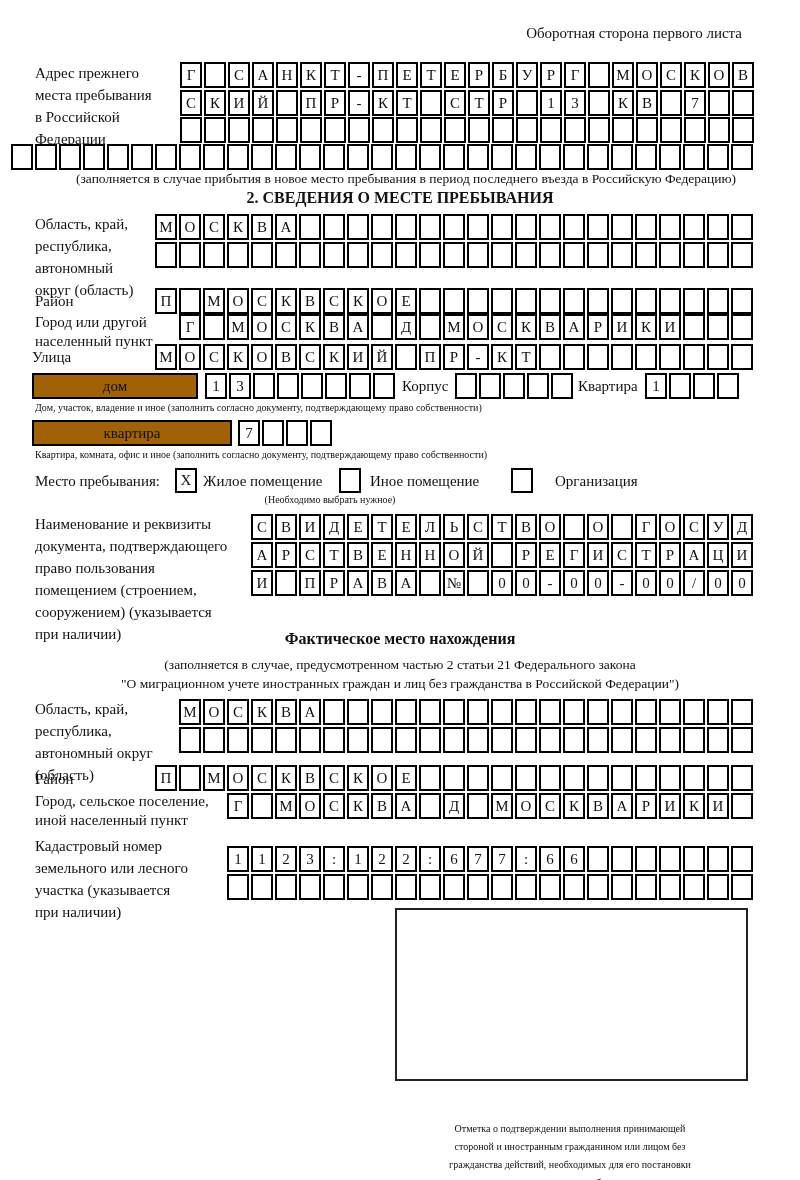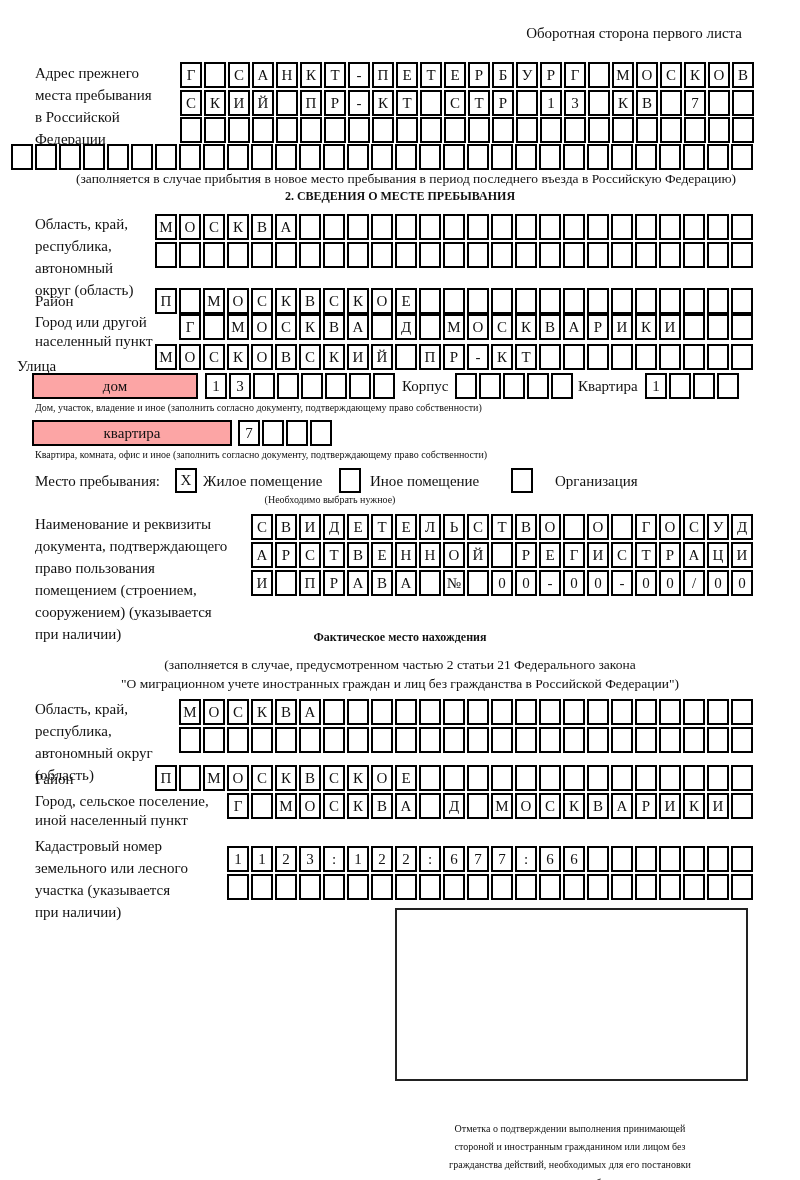--- a/index.html
+++ b/index.html
@@ -1,28 +1,28 @@
 <!DOCTYPE html>
 <html><head>
 <meta charset="utf-8">
 <style>
   html,body{margin:0;padding:0;background:#fff;}
   #form{position:relative;width:800px;height:1180px;background:#fff;color:#111;
         font-family:"Liberation Serif","DejaVu Serif",serif;overflow:hidden;}
   .abs{position:absolute;}
   .lbl{font-size:15px;line-height:22px;color:#111;}
   .cap{font-size:10px;color:#111;}
-  .hd{font-size:12px;font-weight:bold;text-align:center;width:800px;}
+  .hd{font-size:16px;font-weight:bold;text-align:center;width:800px;}
   .note{font-size:13.5px;text-align:center;width:800px;}
   .cr{display:flex;position:absolute;}
   .cell{box-sizing:border-box;width:22px;height:26px;margin-right:2px;border:2px solid #000;
         font-size:15px;line-height:22px;text-align:center;font-family:"Liberation Serif",serif;
         background:#fff;flex:0 0 auto;}
   .widebox{box-sizing:border-box;border:2px solid #000;height:26px;display:flex;
-        align-items:center;justify-content:center;font-size:15px;background:#fca5a5;}
+        align-items:center;justify-content:center;font-size:15px;background:#a16207;}
   .cbx{box-sizing:border-box;width:22px;height:25px;border:2px solid #000;display:inline-flex;
         align-items:center;justify-content:center;font-size:15px;background:#fff;}
   .stamp{box-sizing:border-box;border:2px solid #222;background:#fff;}
   .ctr{text-align:center;}
 </style>
 </head>
 <body>
 
 <div id="form">
 
@@ -263,21 +263,21 @@
       <span class="cell">А</span>
       <span class="cell">Р</span>
       <span class="cell">И</span>
       <span class="cell">К</span>
       <span class="cell">И</span>
       <span class="cell"></span>
       <span class="cell"></span>
       <span class="cell"></span>
     </div>
 
-  <div class="abs lbl" style="left:17px;top:346px;margin-top:9px;">Улица</div>
+  <div class="abs lbl" style="left:32px;top:346px;">Улица</div>
   <div class="cr" style="left:155px;top:344px;">
       <span class="cell">М</span>
       <span class="cell">О</span>
       <span class="cell">С</span>
       <span class="cell">К</span>
       <span class="cell">О</span>
       <span class="cell">В</span>
       <span class="cell">С</span>
       <span class="cell">К</span>
       <span class="cell">И</span>

